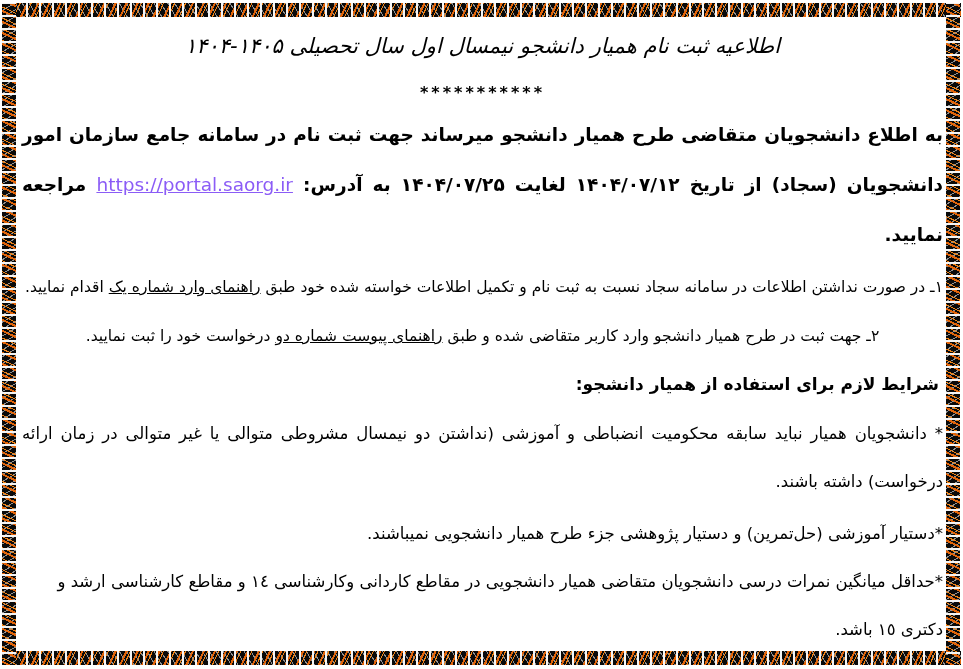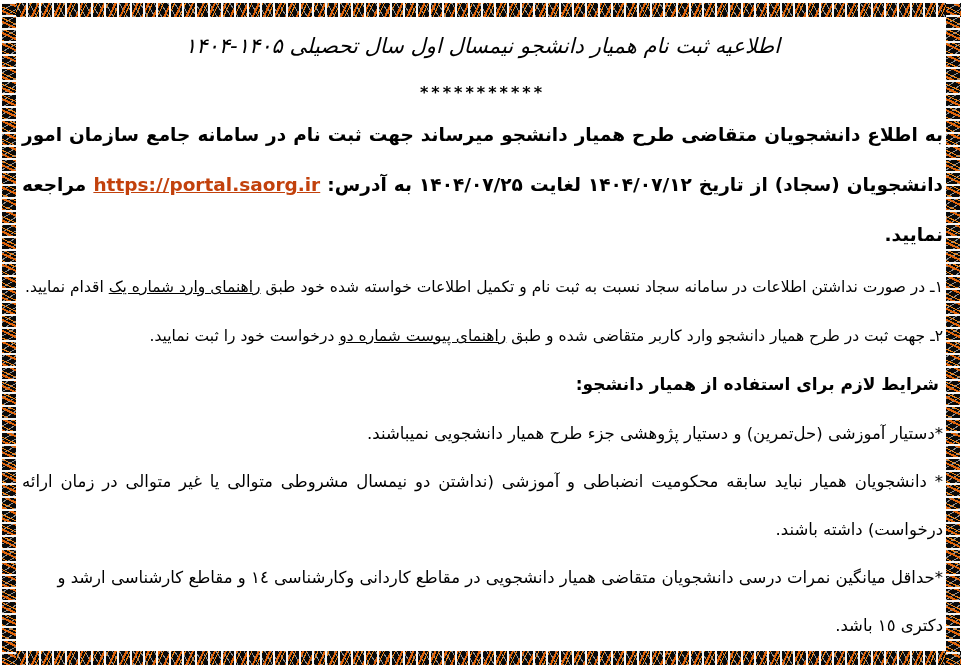--- a/index.html
+++ b/index.html
@@ -56,28 +56,28 @@
     line-height:26px;
     letter-spacing:3px;
   }
   .intro{
     margin:4px 0 0;
     font-weight:bold;
     font-size:18.5px;
     line-height:50px;
     text-align:justify;
   }
-  .intro a{color:#c2410c;text-decoration:underline;font-weight:bold;}
+  .intro a{color:#8b5cf6;text-decoration:underline;font-weight:normal;}
   .item{
     margin:2px 0 0;
     font-size:15.5px;
     line-height:50px;
     text-align:justify;
   }
-  .item.single{line-height:44px;text-align:right;}
+  .item.single{line-height:44px;text-align:center;}
   .u{text-decoration:underline;}
   .cond-heading{
     margin:4px;
     font-size:17px;
     font-weight:bold;
     line-height:44px;
   }
   .bullet{
     margin:4px 0 0;
     font-size:16.5px;
@@ -104,18 +104,18 @@
     <div class="divider">***********</div>
 
     <p class="intro"><span>به اطلاع دانشجویان متقاضی طرح همیار دانشجو میرساند جهت ثبت نام در سامانه جامع سازمان امور دانشجویان (سجاد) از تاریخ ۱۴۰۴/۰۷/۱۲ لغایت ۱۴۰۴/۰۷/۲۵ به آدرس: </span><a href="#">https://portal.saorg.ir</a><span> مراجعه نمایید.</span></p>
 
     <p class="item"><span>۱ـ در صورت نداشتن اطلاعات در سامانه سجاد نسبت به ثبت نام و تکمیل اطلاعات خواسته شده خود طبق </span><span class="u">راهنمای وارد شماره یک</span><span> اقدام نمایید.</span></p>
 
     <p class="item single"><span>۲ـ جهت ثبت در طرح همیار دانشجو وارد کاربر متقاضی شده و طبق </span><span class="u">راهنمای پیوست شماره دو</span><span> درخواست خود را ثبت نمایید.</span></p>
 
     <h2 class="cond-heading">شرایط لازم برای استفاده از همیار دانشجو:</h2>
 
+    <p class="bullet just">* دانشجویان همیار نباید سابقه محکومیت انضباطی و آموزشی (نداشتن دو نیمسال مشروطی متوالی یا غیر متوالی در زمان ارائه درخواست) داشته باشند.</p>
     <p class="bullet">*دستیار آموزشی (حل‌تمرین) و دستیار پژوهشی جزء طرح همیار دانشجویی نمیباشند.</p>
-    <p class="bullet just">* دانشجویان همیار نباید سابقه محکومیت انضباطی و آموزشی (نداشتن دو نیمسال مشروطی متوالی یا غیر متوالی در زمان ارائه درخواست) داشته باشند.</p>
     <p class="bullet tight">*حداقل میانگین نمرات درسی دانشجویان متقاضی همیار دانشجویی در مقاطع کاردانی وکارشناسی ١٤ و مقاطع کارشناسی ارشد و دکتری ١٥ باشد.</p>
 
   </div>
 </div>
 
 </body></html>

